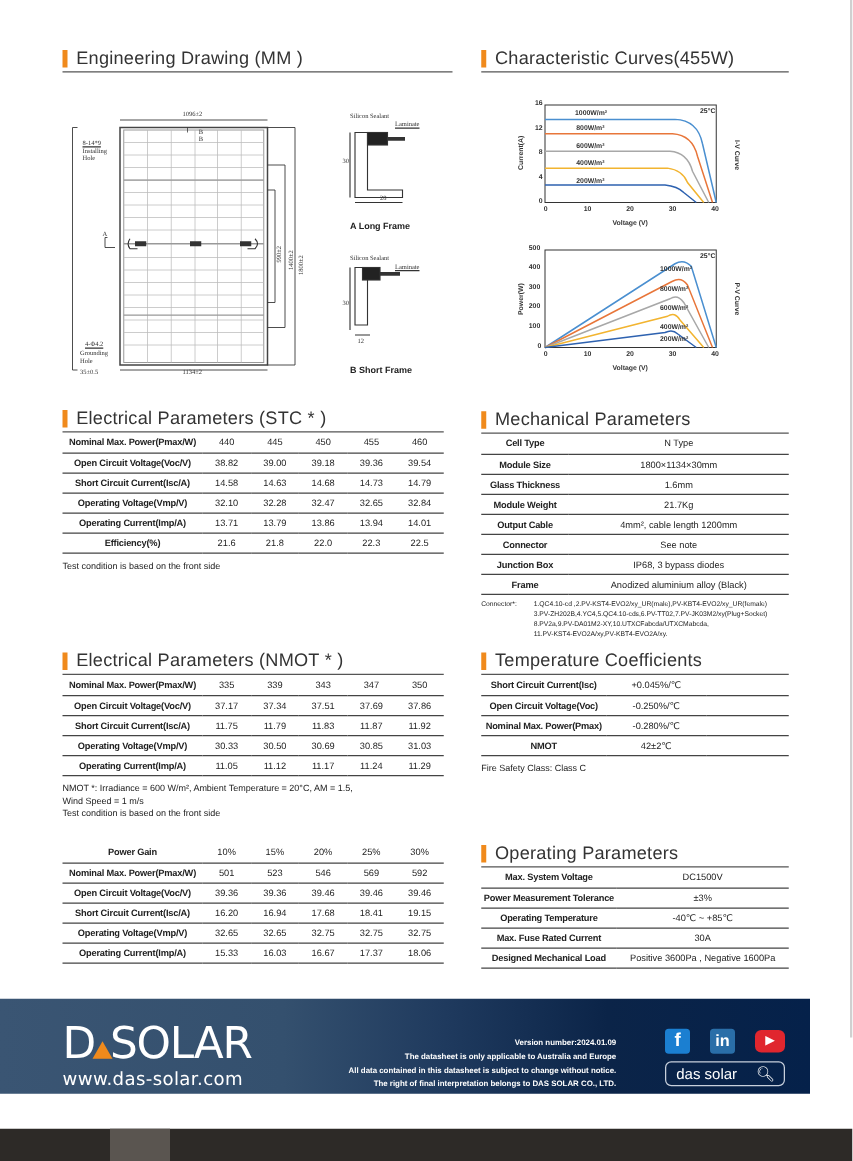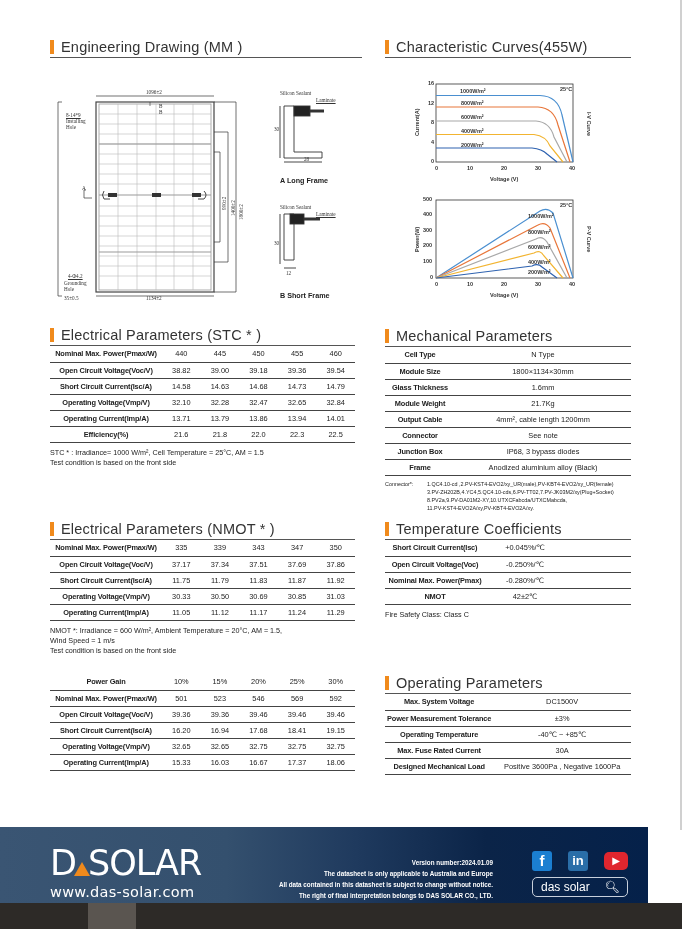--- a/index.html
+++ b/index.html
@@ -27,21 +27,21 @@
   .sm { font-family: "Liberation Serif", serif; font-size: 5.2px; color: #333; position: absolute; white-space: nowrap; }
   .cap { font-size: 7.2px; font-weight: bold; color: #222; position: absolute; white-space: nowrap; }
 
   
   .chart-box { position: absolute; }
   .axis-t { font-size: 5.5px; font-weight: bold; color: #333; position: absolute; white-space: nowrap; }
   .rot { transform: rotate(-90deg); transform-origin: left top; }
   .rot90 { transform: rotate(90deg); transform-origin: left top; }
 
   
-  .footer { position: absolute; left: 0; top: 827px; width: 648px; height: 76px;
+  .footer { position: absolute; left: 0; top: 799px; width: 648px; height: 76px;
     background: linear-gradient(90deg, #3a5573 0%, #34506e 35%, #1f3a5e 55%, #0b2448 75%, #05214a 100%); }
   .footer-strip { position: absolute; left: 0; top: 903px; width: 682px; height: 26px; background: #2d2a27; }
   .footer-strip .lite { position: absolute; left: 88px; top: 0; width: 48px; height: 26px; background: #5a5550; }
   .logo { position: absolute; left: 50px; top: 16px; color: #fff; font-size: 35px; font-weight: normal; letter-spacing: -1px; white-space: nowrap; font-family: "DejaVu Sans", sans-serif; }
   .logo .tri { display: inline-block; width: 0; height: 0; border-left: 8px solid transparent; border-right: 8px solid transparent; border-bottom: 14px solid #f08a1c; vertical-align: -1px; margin: 0 -2px; }
   .url { position: absolute; left: 50px; top: 57px; color: #fff; font-size: 14.5px; white-space: nowrap; letter-spacing: 0.3px; font-family: "DejaVu Sans", sans-serif; }
   .disc { position: absolute; right: 155px; top: 30px; text-align: right; color: #fff; font-size: 6.3px; line-height: 11px; font-weight: bold; white-space: nowrap; }
   .social { position: absolute; top: 24px; width: 20px; height: 20px; border-radius: 3px; color: #fff; font-weight: bold; text-align: center; line-height: 20px; font-size: 15px; }
   .fb { left: 532px; background: #1b7fd1; }
   .li { left: 568px; background: #2a6ea8; font-size: 13px; }
@@ -284,21 +284,20 @@
             <td class="lbl">Efficiency(%)</td>
             <td class="v">21.6</td>
             <td class="v">21.8</td>
             <td class="v">22.0</td>
             <td class="v">22.3</td>
             <td class="v">22.5</td>
           </tr>
     </tbody>
       </table>
     <div class="note">
-      <div>STC * : Irradiance= 1000 W/m², Cell Temperature = 25°C, AM = 1.5</div>
       <div>Test condition is based on the front side</div>
     </div>
   </div>
 
   <div class="section" style="left:385px;top:327px;width:246px;">
     <div class="sec-title">
       <div class="bar"></div>
       <span class="t">Mechanical Parameters</span>
     </div>
     <table class="params mech">

